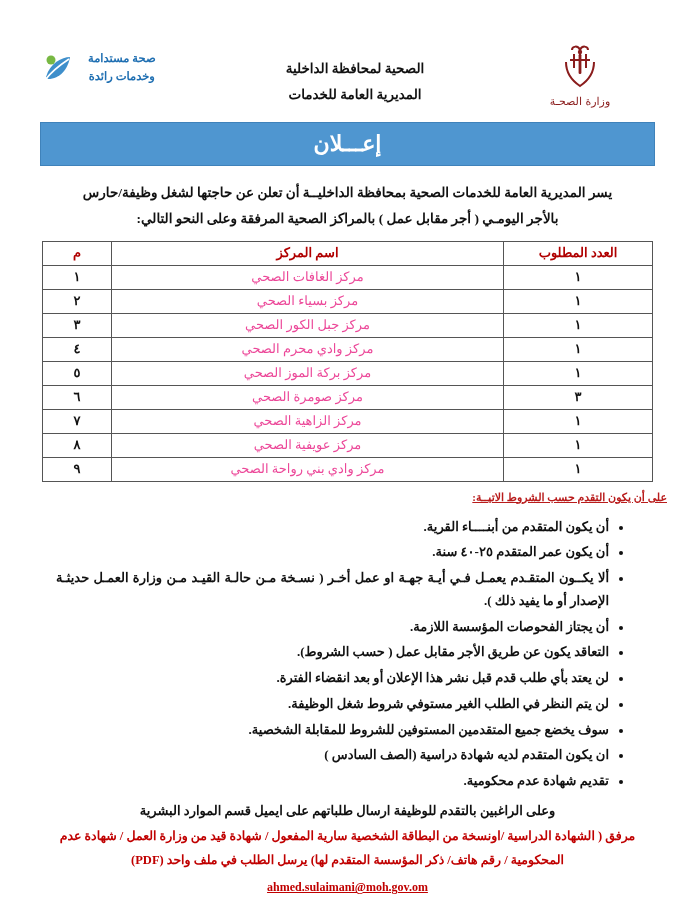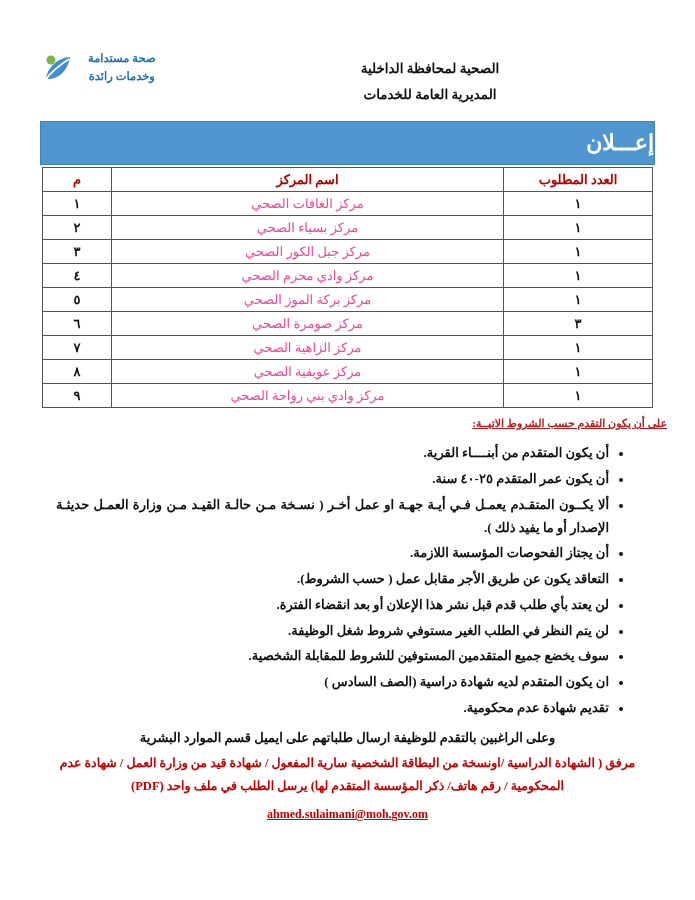--- a/index.html
+++ b/index.html
@@ -84,21 +84,21 @@
   }
 
   
   .title-bar {
     margin: 8px 12px 0 12px;
     height: 42px;
     background: #4f96d0;
     border: 1px solid #3f82ba;
     display: flex;
     align-items: center;
-    justify-content: flex-start;
+    justify-content: center;
   }
   .title-bar .t {
     color: #ffffff;
     font-size: 22px;
     font-weight: bold;
     letter-spacing: 6px;
   }
 
   
   .intro {
@@ -196,20 +196,39 @@
     direction: ltr;
   }
 </style>
 </head>
 <body>
 
 <div class="page">
 
   <div class="header">
 
+    <div class="header-right">
+      <div class="emblem">
+        <svg width="56" height="52" viewBox="0 0 56 52" xmlns="http://www.w3.org/2000/svg">
+          <g fill="none" stroke="#8a1c1c" stroke-width="2">
+            <path d="M20 8 C20 4, 26 3, 28 8 C30 3, 36 4, 36 8"></path>
+            <path d="M28 8 L28 30"></path>
+            <path d="M14 20 C14 32, 22 40, 28 44 C34 40, 42 32, 42 20"></path>
+            <path d="M18 18 L38 18"></path>
+            <path d="M22 12 L22 26"></path>
+            <path d="M34 12 L34 26"></path>
+          </g>
+          <g fill="#8a1c1c">
+            <circle cx="28" cy="10" r="2.2"></circle>
+            <rect x="26.6" y="12" width="2.8" height="20" rx="1.2"></rect>
+          </g>
+        </svg>
+      </div>
+      <div class="ministry-name">وزارة الصحـة</div>
+    </div>
 
     <div class="header-center">
       <div>الصحية لمحافظة الداخلية</div>
       <div>المديرية العامة للخدمات</div>
     </div>
 
     <div class="header-left">
       <div class="logo2-mark">
         <svg width="34" height="34" viewBox="0 0 34 34" xmlns="http://www.w3.org/2000/svg">
           <path d="M6 26 C10 12, 22 6, 30 6 C28 18, 20 28, 8 28 Z" fill="#3f8fcb"></path>
@@ -221,20 +240,24 @@
         <div>صحة مستدامة</div>
         <div>وخدمات رائدة</div>
       </div>
     </div>
   </div>
 
   <div class="title-bar">
     <span class="t">إعـــلان</span>
   </div>
 
+  <div class="intro">
+    <div>يسر المديرية العامة للخدمات الصحية بمحافظة الداخليــة أن تعلن عن حاجتها لشغل وظيفة/حارس</div>
+    <div>بالأجر اليومـي ( أجر مقابل عمل ) بالمراكز الصحية المرفقة وعلى النحو التالي:</div>
+  </div>
 
   <table class="centers">
     <thead>
       <tr>
         <th class="col-count">العدد المطلوب</th>
         <th>اسم المركز</th>
         <th class="col-num">م</th>
       </tr>
     </thead>
     <tbody>

